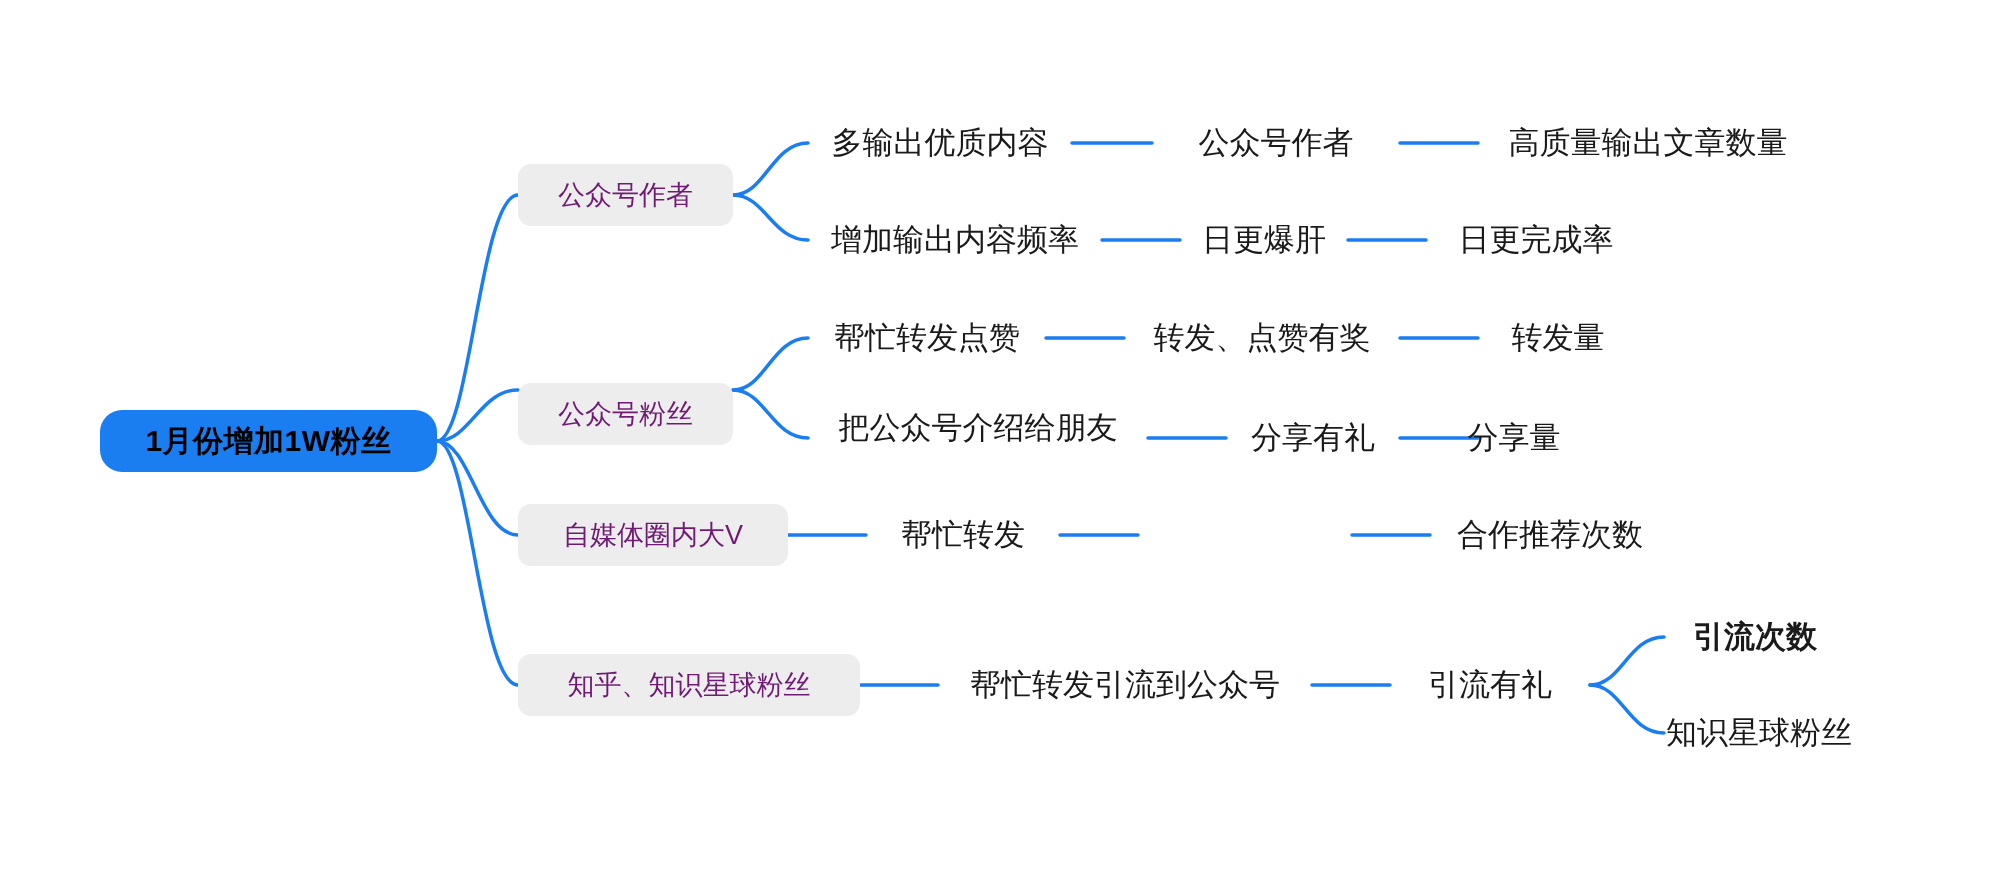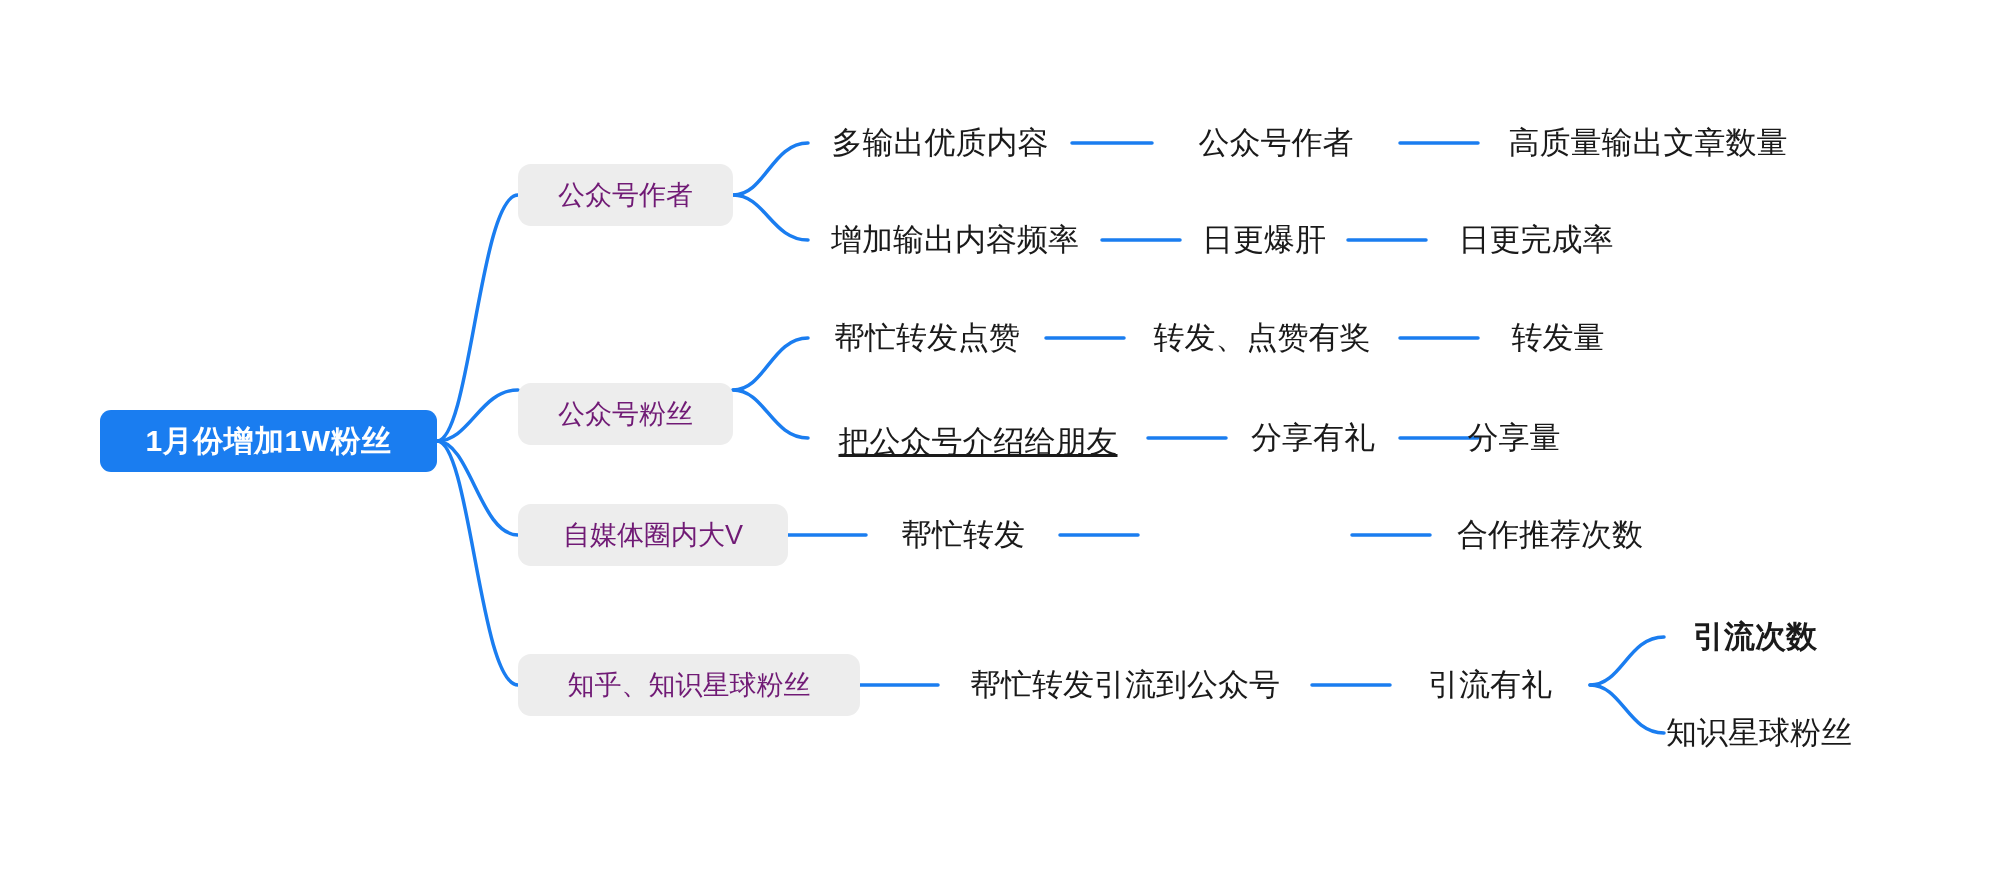--- a/index.html
+++ b/index.html
@@ -29,24 +29,24 @@
     position: absolute;
     box-sizing: border-box;
     display: flex;
     align-items: center;
     justify-content: center;
     white-space: nowrap;
     line-height: 1.2;
   }
   .root-node {
     background: #1a7df0;
-    color: #ffffff;
+    color: #000000;
     font-size: 30px;
     font-weight: bold;
-    border-radius: 11px;
+    border-radius: 22px;
     padding: 0 18px;
     letter-spacing: 0.5px;
   }
   .branch-node {
     background: #ededed;
     color: #701a75;
     font-size: 27px;
     border-radius: 13px;
     padding: 4px 20px;
   }
@@ -114,21 +114,21 @@
   <div class="node plain-node" style="left:808px; top:212px; width:294px; height:56px;">增加输出内容频率</div>
   <div class="node plain-node" style="left:1180px; top:212px; width:168px; height:56px;">日更爆肝</div>
   <div class="node plain-node" style="left:1426px; top:212px; width:220px; height:56px;">日更完成率</div>
 
   <div class="node branch-node" style="left:518px; top:359px; width:215px; height:62px;margin-top:24px;">公众号粉丝</div>
 
   <div class="node plain-node" style="left:808px; top:310px; width:238px; height:56px;font-family:Liberation Serif, serif;">帮忙转发点赞</div>
   <div class="node plain-node" style="left:1124px; top:310px; width:276px; height:56px;">转发、点赞有奖</div>
   <div class="node plain-node" style="left:1478px; top:310px; width:160px; height:56px;">转发量</div>
 
-  <div class="node plain-node" style="left:808px; top:414px; width:340px; height:56px;text-decoration:underline;">把公众号介绍给朋友</div>
+  <div class="node plain-node" style="left:808px; top:400px; width:340px; height:56px;">把公众号介绍给朋友</div>
   <div class="node plain-node" style="left:1226px; top:410px; width:174px; height:56px;">分享有礼</div>
   <div class="node plain-node" style="left:1434px; top:410px; width:160px; height:56px;">分享量</div>
 
   <div class="node branch-node" style="left:518px; top:504px; width:270px; height:62px;">自媒体圈内大V</div>
 
   <div class="node plain-node" style="left:866px; top:507px; width:194px; height:56px;">帮忙转发</div>
   <div class="node plain-node" style="left:1430px; top:507px; width:240px; height:56px;">合作推荐次数</div>
 
   <div class="node branch-node" style="left:518px; top:654px; width:342px; height:62px;">知乎、知识星球粉丝</div>
 

